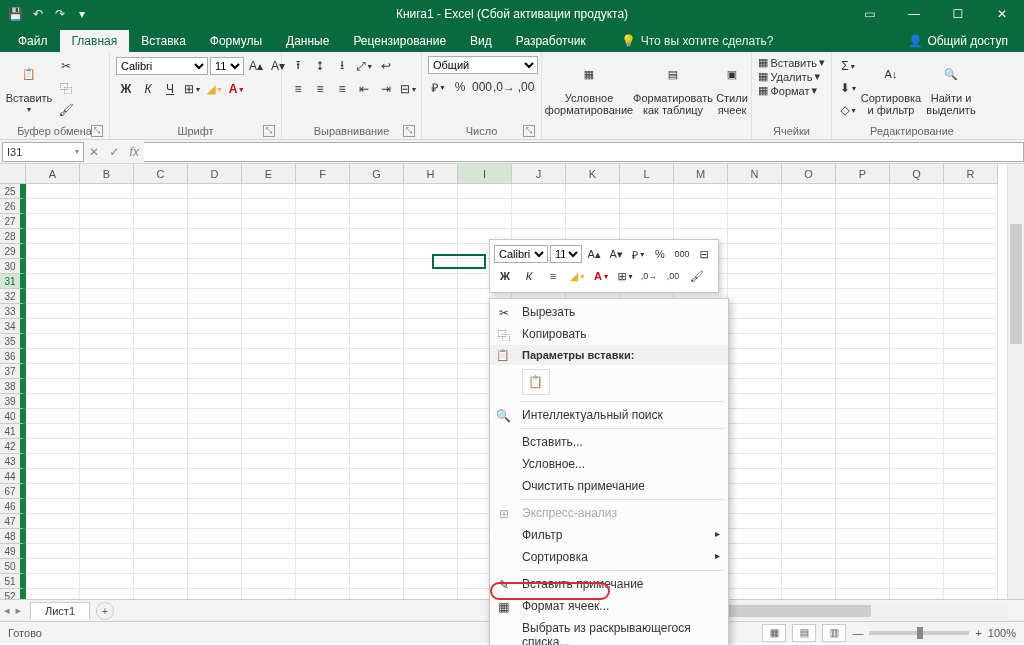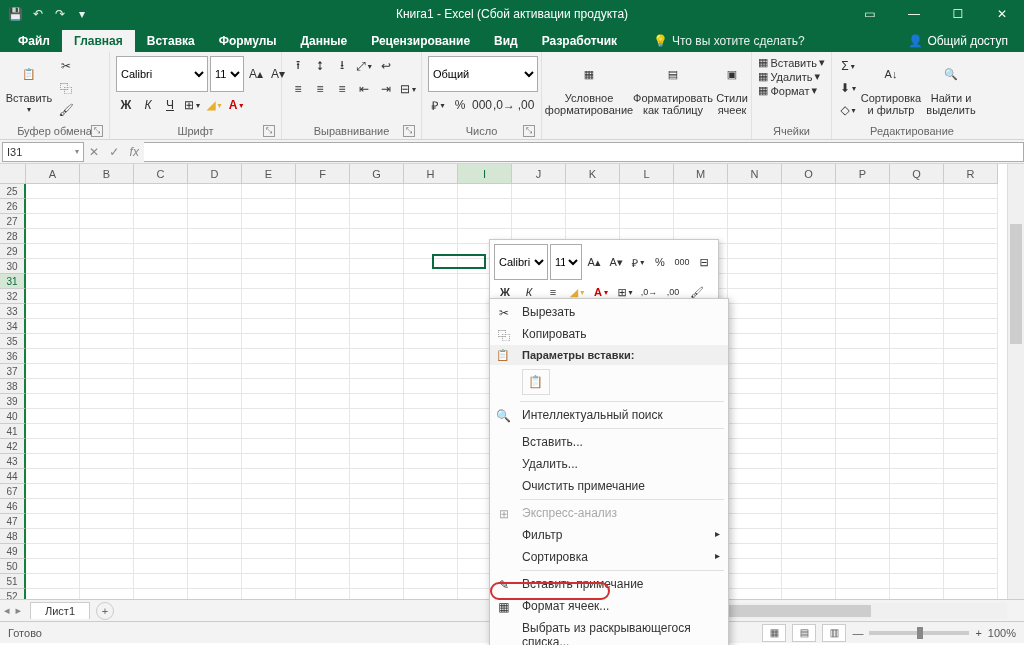--- a/index.html
+++ b/index.html
@@ -8,56 +8,56 @@
 
 .titlebar { height: 28px; background: #0a6a3f; display: flex; align-items: center; color: #fff; position: relative; }
 .titlebar .qat { display: flex; gap: 6px; padding-left: 8px; }
 .titlebar .qat span { width: 16px; height: 16px; display: inline-flex; align-items: center; justify-content: center; opacity: .9; cursor: pointer; }
 .titlebar .title { position: absolute; left: 50%; transform: translateX(-50%); font-size: 12px; text-align: right; }
 .titlebar .winbtns { position: absolute; right: 0; display: flex; }
 .titlebar .winbtns span { width: 44px; height: 28px; display: inline-flex; align-items: center; justify-content: center; cursor: pointer; }
 
 
 .tabbar { height: 24px; background: #0a6a3f; display: flex; align-items: flex-end; color: #fff; padding-left: 6px; position: relative; }
-.tabbar .tab { padding: 4px 12px; font-size: 12px; cursor: pointer; font-weight: bold; }
+.tabbar .tab { padding: 4px 12px; font-size: 12px; cursor: pointer; }
 .tabbar .tab.active { background: #f3f3f3; color: #0a6a3f; }
 .tabbar .tell { margin-left: 16px; padding: 4px 8px; opacity: .9; display: flex; align-items: center; gap: 4px; }
 .tabbar .share { position: absolute; right: 10px; display: flex; align-items: center; gap: 4px; padding: 4px 6px; }
 
 
 .ribbon { height: 88px; background: #f3f3f3; border-bottom: 1px solid #d4d4d4; display: flex; }
 .group { border-right: 1px solid #e1e1e1; padding: 4px 6px 0 6px; display: flex; flex-direction: column; justify-content: space-between; }
 .group .body { display: flex; align-items: flex-start; gap: 4px; flex: 1; }
 .group .label { text-align: center; font-size: 11px; color: #666; padding-bottom: 2px; position: relative; }
 .group .label .dlg { position: absolute; right: 0; bottom: 2px; width: 12px; height: 12px; border: 1px solid #999; font-size: 8px; line-height: 10px; text-align: center; cursor: pointer; }
 
 .bigbtn { display: flex; flex-direction: column; align-items: center; justify-content: flex-start; width: 46px; cursor: pointer; padding-top: 2px; font-size: 11px; text-align: center; line-height: 12px; }
 .bigbtn .ico { width: 32px; height: 32px; margin-bottom: 2px; display: flex; align-items: center; justify-content: center; }
 .smbtns { display: flex; flex-direction: column; gap: 2px; }
 .smbtn { width: 20px; height: 20px; display: inline-flex; align-items: center; justify-content: center; cursor: pointer; font-size: 12px; }
 .row { display: flex; align-items: center; gap: 2px; }
-select.fnt { height: 36px; font-size: 11px; border: 1px solid #ababab; background: #fff; }
+select.fnt { height: 18px; font-size: 11px; border: 1px solid #ababab; background: #fff; }
 
 .drop::after { content: "▾"; font-size: 8px; margin-left: 2px; }
 
 
 .fbar { height: 24px; background: #f3f3f3; border-bottom: 1px solid #d4d4d4; display: flex; align-items: center; }
 .namebox { width: 82px; height: 20px; border: 1px solid #ababab; background: #fff; margin-left: 2px; padding: 0 4px; font-size: 11px; display: flex; align-items: center; justify-content: space-between; }
 .fbar .fx { width: 60px; display: flex; justify-content: space-around; color: #888; }
 .fbar .fx span { cursor: pointer; }
 .fbar .input { flex: 1; height: 20px; border: 1px solid #ababab; border-left: none; background: #fff; }
 
 
 .gridwrap { position: relative; height: 435px; background: #fff; }
 .selectall { position: absolute; left: 0; top: 0; width: 26px; height: 20px; background: #f0f0f0; border-right: 1px solid #ccc; border-bottom: 1px solid #ccc; }
 .colheads { position: absolute; left: 26px; top: 0; right: 17px; height: 20px; display: flex; }
 .colheads .ch { width: 54px; background: #f0f0f0; border-right: 1px solid #ccc; border-bottom: 1px solid #ccc; text-align: center; font-size: 11px; line-height: 20px; color: #555; cursor: pointer; }
 .colheads .ch.active { background: #d5e6d5; color: #0a6a3f; }
 .rowheads { position: absolute; left: 0; top: 20px; width: 26px; }
-.rowheads .rh { height: 15px; background: #f0f0f0; border-right: 2px solid #15803d; border-bottom: 1px solid #ccc; text-align: center; font-size: 10px; line-height: 15px; color: #555; cursor: pointer; }
+.rowheads .rh { height: 15px; background: #f0f0f0; border-right: 6px solid #15803d; border-bottom: 1px solid #ccc; text-align: center; font-size: 10px; line-height: 15px; color: #555; cursor: pointer; }
 .rowheads .rh.active { background: #d5e6d5; color: #0a6a3f; }
 .cells { position: absolute; left: 26px; top: 20px; right: 17px; bottom: 0; }
 .cells .crow { height: 15px; display: flex; }
 .cells .cell { width: 54px; border-right: 1px solid #e6e6e6; border-bottom: 1px solid #e6e6e6; }
 .cursor { position: absolute; border: 2px solid #0a6a3f; width: 54px; height: 15px; pointer-events: none; }
 .vscroll { position: absolute; right: 0; top: 0; width: 17px; bottom: 0; background: #f0f0f0; border-left: 1px solid #ddd; }
 .vscroll .thumb { position: absolute; left: 2px; right: 2px; top: 60px; height: 120px; background: #cdcdcd; }
 
 
 .sheettabs { height: 22px; background: #f3f3f3; border-top: 1px solid #ccc; display: flex; align-items: center; padding-left: 30px; font-size: 11px; position: relative; }
@@ -945,21 +945,21 @@
 
 <div class="ctx" style="left:489px; top:298px">
   <div class="item"><span class="ic">✂</span><span>Вырезать</span></div>
   <div class="item"><span class="ic">⿻</span><span>Копировать</span></div>
   <div class="header"><span class="ic">📋</span><span>Параметры вставки:</span></div>
   <div class="pasteopt"><span class="pbtn">📋</span></div>
   <div class="sep"></div>
   <div class="item"><span class="ic">🔍</span><span>Интеллектуальный поиск</span></div>
   <div class="sep"></div>
   <div class="item"><span>Вставить...</span></div>
-  <div class="item"><span>Удалить...</span></div>
+  <div class="item"><span>Условное...</span></div>
   <div class="item"><span>Очистить примечание</span></div>
   <div class="sep"></div>
   <div class="item disabled"><span class="ic">⊞</span><span>Экспресс-анализ</span></div>
   <div class="item"><span>Фильтр</span><span class="arrow">▸</span></div>
   <div class="item"><span>Сортировка</span><span class="arrow">▸</span></div>
   <div class="sep"></div>
   <div class="item"><span class="ic">✎</span><span>Вставить примечание</span></div>
   <div class="item" style="position:relative"><span class="ic">▦</span><span>Формат ячеек...</span></div>
   <div class="item"><span>Выбрать из раскрывающегося списка...</span></div>
 

